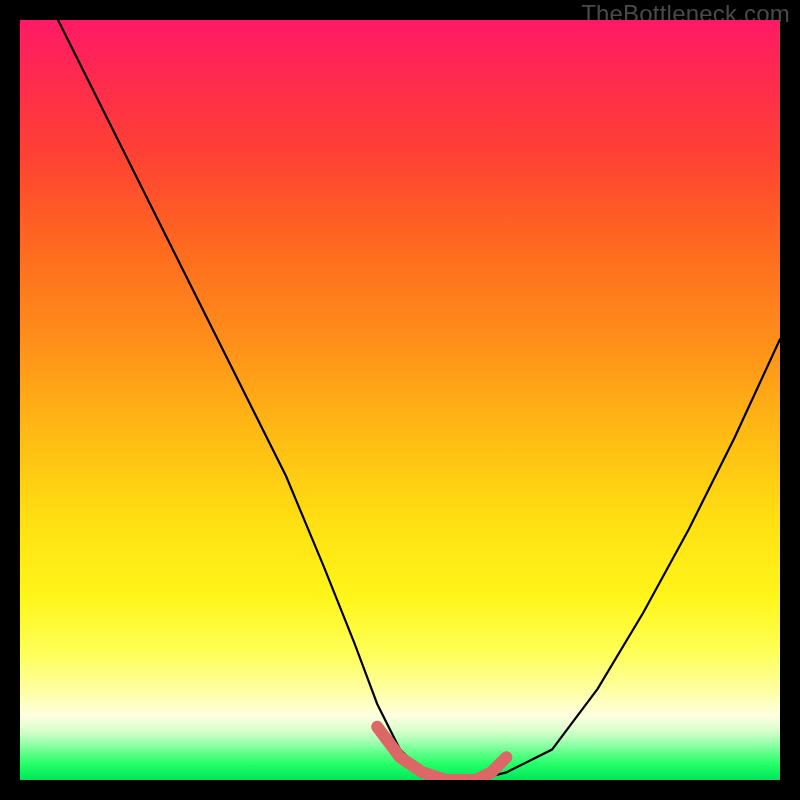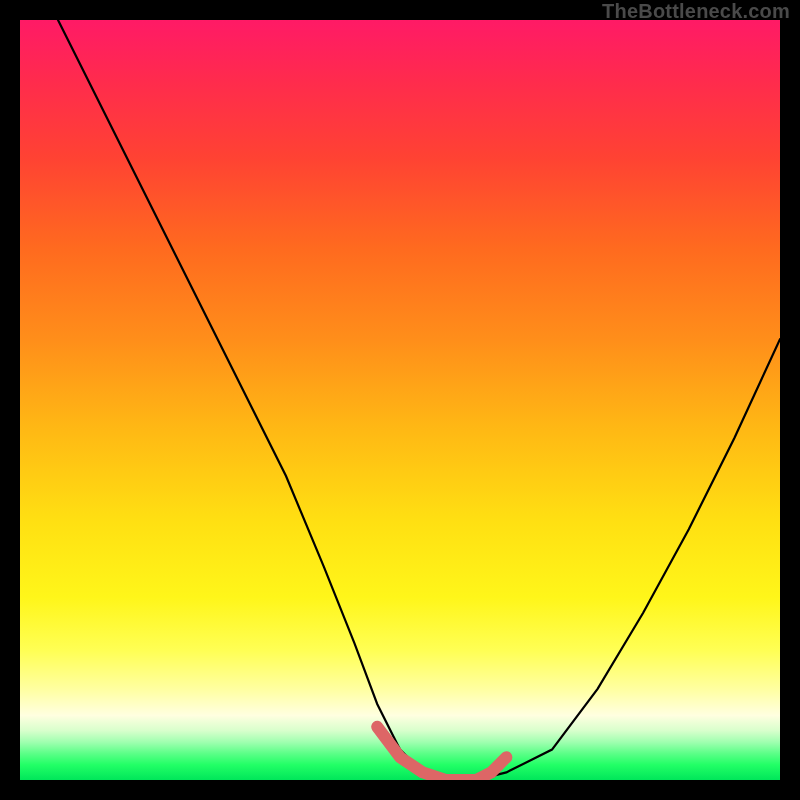--- a/index.html
+++ b/index.html
@@ -56,22 +56,22 @@
     left: 0;
     top: 0;
     width: 760px;
     height: 760px;
   }
   .watermark {
     position: absolute;
     top: 0;
     right: 10px;
     color: #4a4a4a;
-    font-size: 20px;
-    font-weight: 700;
+    font-size: 24px;
+    font-weight: 400;
     letter-spacing: 0.2px;
   }
 </style>
 </head>
 <body>
 
 <div class="stage">
 
   <div class="watermark">TheBottleneck.com</div>
 

